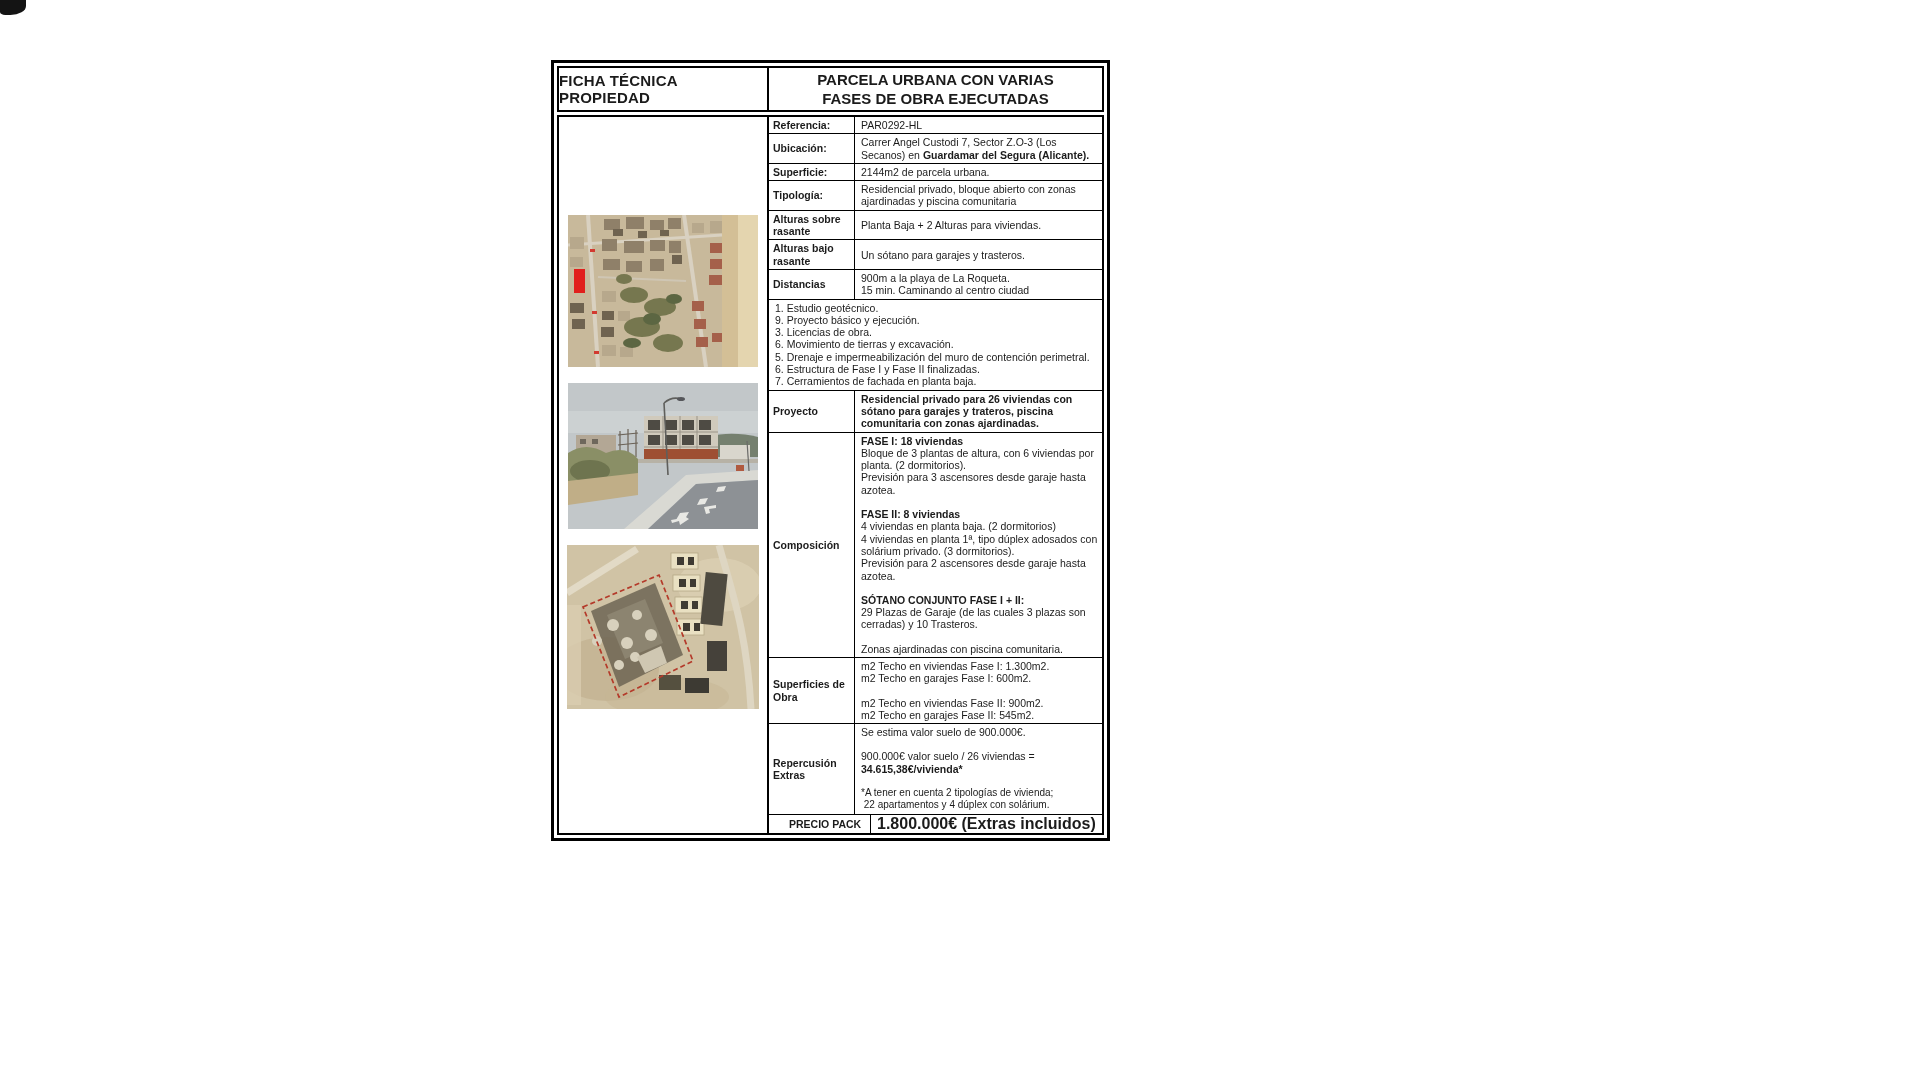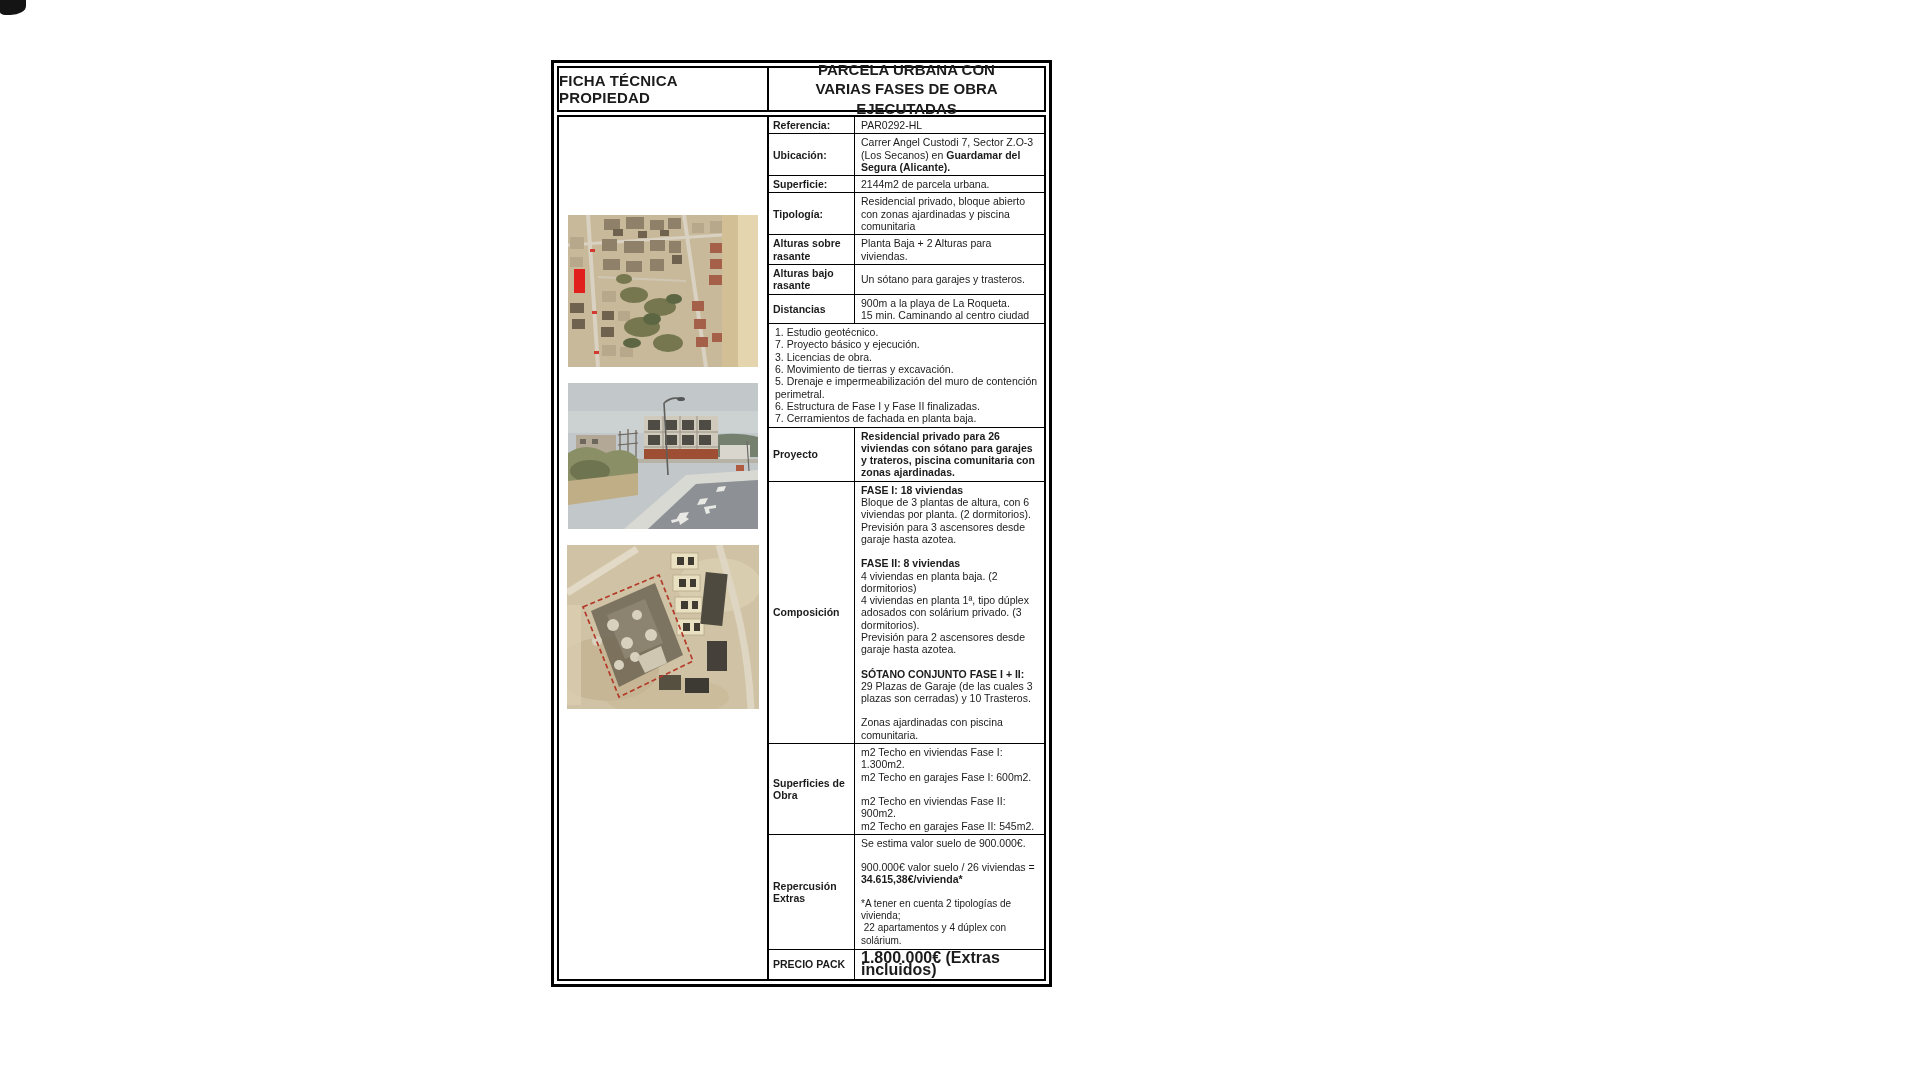--- a/index.html
+++ b/index.html
@@ -2,21 +2,21 @@
 <html><head>
 <meta charset="utf-8">
 <style>
   * { margin: 0; padding: 0; box-sizing: border-box; }
   html, body { width: 1920px; height: 1080px; background: #ffffff; overflow: hidden;
     font-family: "Liberation Sans", sans-serif; color: #1b1b1b; }
 
   .artifact { position: absolute; left: 0; top: 0; width: 26px; height: 15px;
     background: #141414; border-radius: 0 0 60% 20%; }
 
-  .doc { position: absolute; left: 551px; top: 60px; width: 501px;
+  .doc { position: absolute; left: 551px; top: 60px; width: 559px;
     border: 3px solid #000; padding: 3px; background: #fff; }
 
   .header-row { display: flex; border: 2px solid #000; height: 46px; margin-bottom: 3px; }
   .h-left { width: 210px; border-right: 2px solid #000; display: flex; align-items: center;
     justify-content: center; font-weight: bold; font-size: 15px; letter-spacing: .2px; }
   .h-right { flex: 1; display: flex; align-items: center; justify-content: center;
     text-align: center; font-weight: bold; font-size: 15px; line-height: 1.3; padding: 2px 22px; }
 
   .body-row { display: flex; border: 2px solid #000; }
   .img-col { width: 210px; border-right: 2px solid #000; display: flex; flex-direction: column;
@@ -29,21 +29,21 @@
   .lbl { width: 86px; border-right: 1.5px solid #000; padding: 2px 3px 2px 4px;
     font-weight: bold; display: flex; align-items: center; }
   .val { flex: 1; padding: 2px 4px 2px 6px; display: flex; flex-direction: column; justify-content: center; }
   .vtext, .vline { white-space: pre-wrap; }
   .bold { font-weight: bold; }
   .small { font-size: 10px; }
   .vline.spacer { height: 12px; }
   .row-precio .lbl { align-items: center; }
   .row-precio .vtext { font-size: 16px; font-weight: bold; }
   .row-ref { min-height: 17px; }
-  .row-precio { min-height: 18px; }
+  .row-precio { min-height: 18px; margin-left: 16px; }
 </style>
 </head>
 <body>
 
 <div class="artifact"></div>
 
 <div class="doc">
 
   <div class="header-row">
     <div class="h-left">FICHA TÉCNICA PROPIEDAD</div>
@@ -270,21 +270,21 @@
 
         <div class="vline">900m a la playa de La Roqueta.</div>
             <div class="vline">15 min. Caminando al centro ciudad</div>
           </div>
       </div>
 
       <div class="row">
         <div class="val">
 
         <div class="vline">1. Estudio geotécnico.</div>
-            <div class="vline">7. Proyecto básico y ejecución.</div>
+            <div class="vline">9. Proyecto básico y ejecución.</div>
             <div class="vline">3. Licencias de obra.</div>
             <div class="vline">6. Movimiento de tierras y excavación.</div>
             <div class="vline">5. Drenaje e impermeabilización del muro de contención perimetral.</div>
             <div class="vline">6. Estructura de Fase I y Fase II finalizadas.</div>
             <div class="vline">7. Cerramientos de fachada en planta baja.</div>
           </div>
       </div>
 
       <div class="row">
         <div class="lbl">Proyecto</div>

